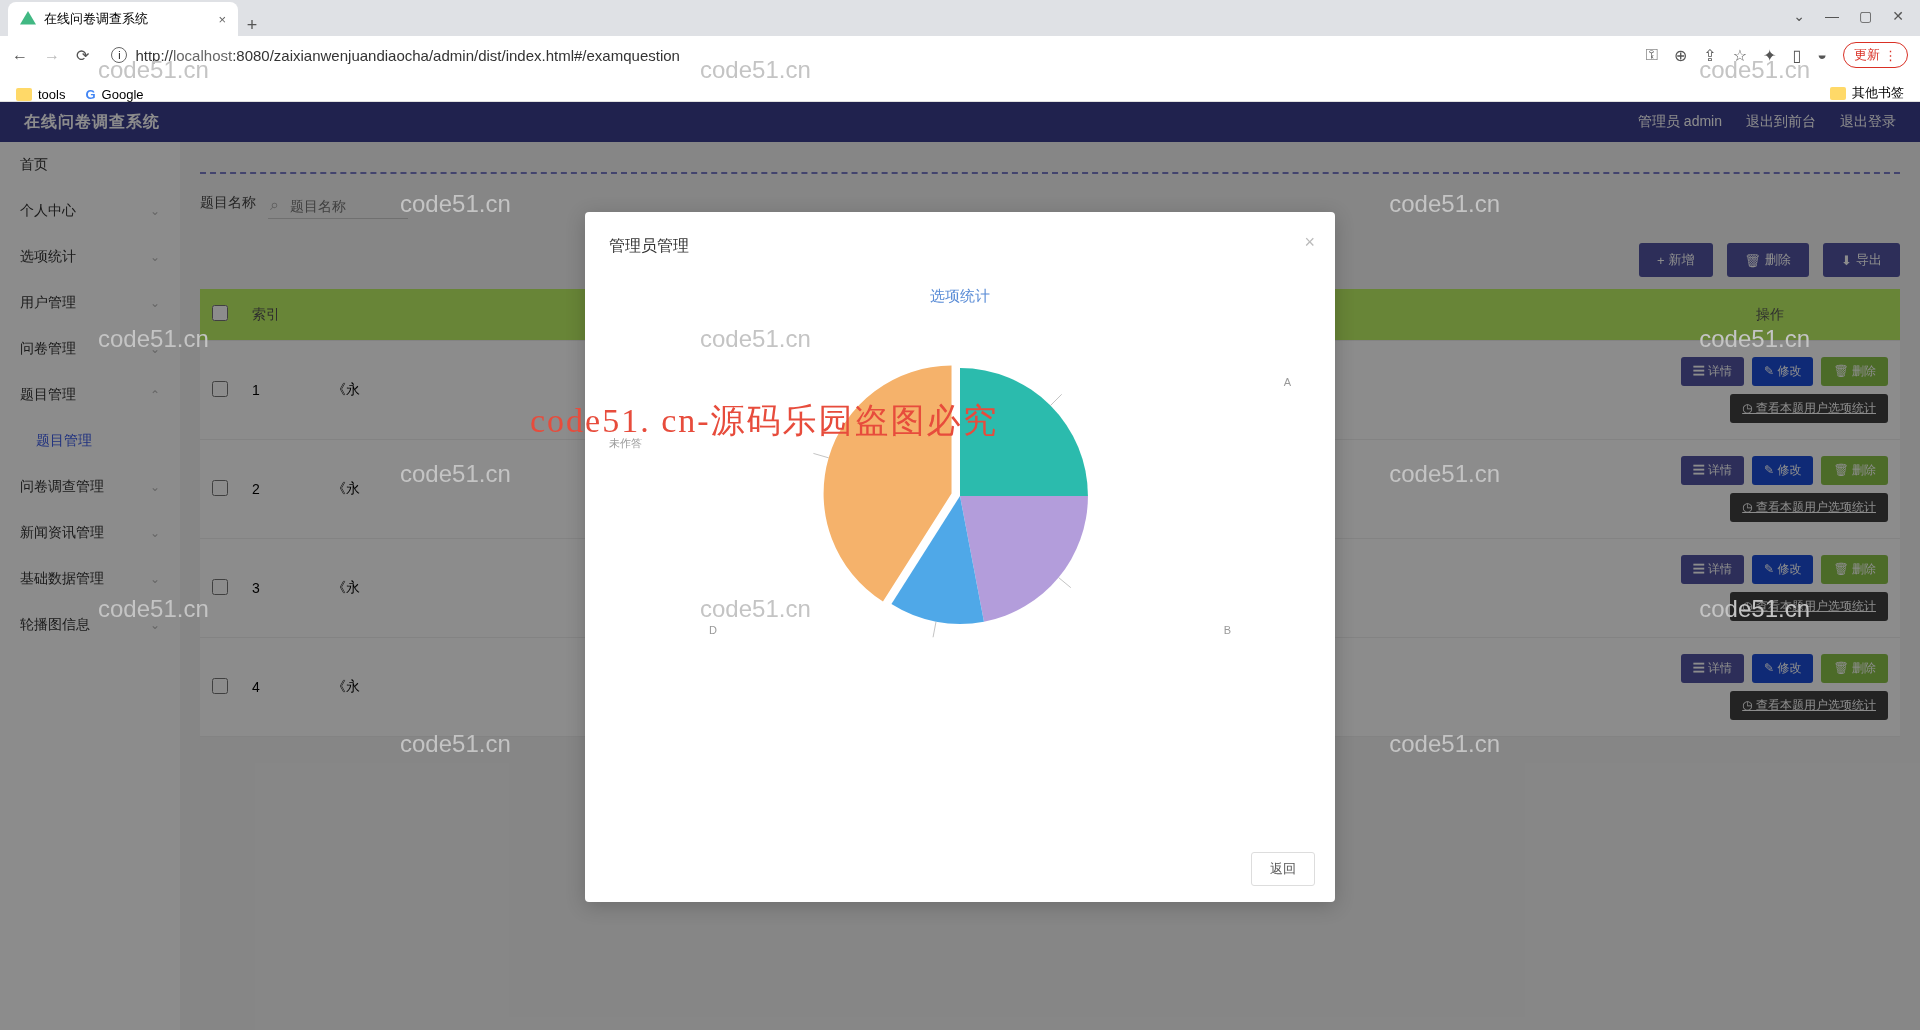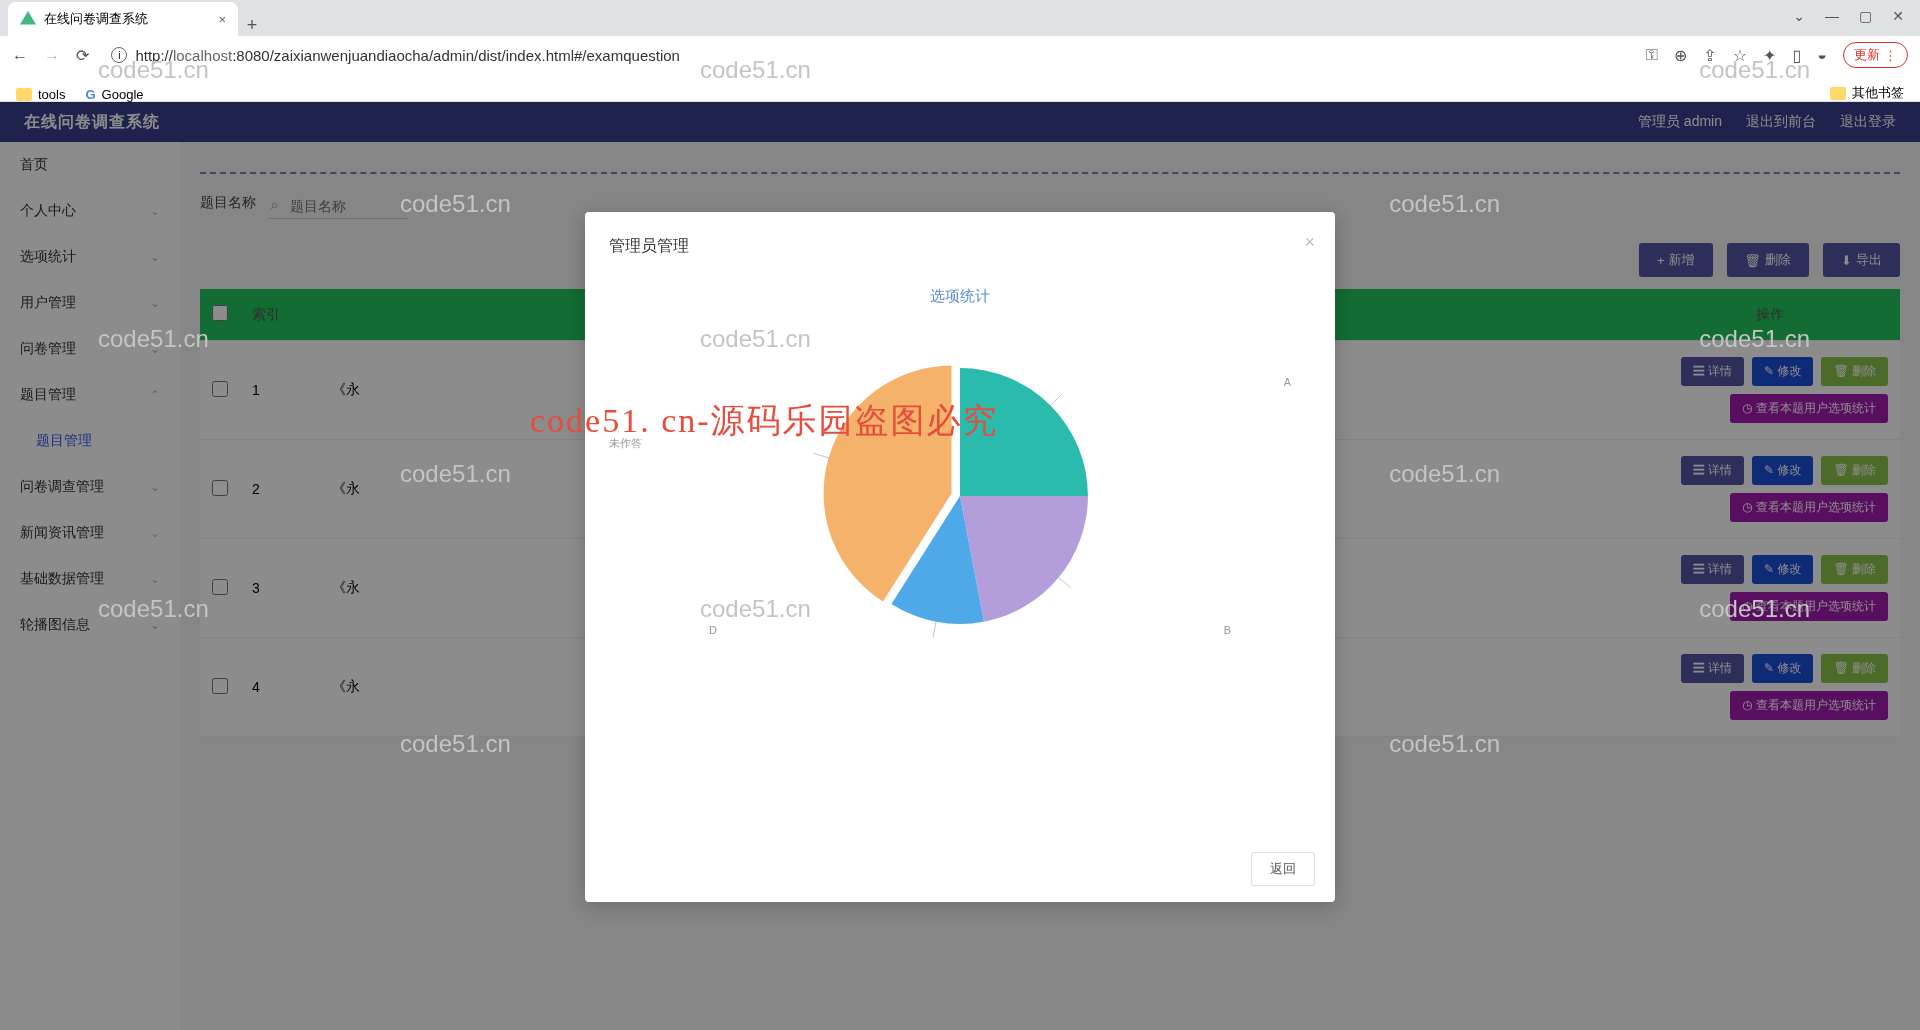--- a/index.html
+++ b/index.html
@@ -54,25 +54,25 @@
 .search-wrap::before { content: "⌕"; position: absolute; left: 2px; top: 2px; color: #aaa; font-size: 16px; }
 
 .top-actions { display: flex; gap: 14px; justify-content: flex-end; margin: 24px 0 12px; }
 .btn { padding: 8px 18px; border: none; color: #fff; font-size: 13px; border-radius: 3px; cursor: pointer; display: inline-flex; align-items: center; gap: 4px; }
 .btn-purple { background: #5254a3; }
 .btn-teal { background: #1d4ed8; }
 .btn-green { background: #8bc34a; }
 
 .table { width: 100%; background: #fff; border-collapse: collapse; }
 .table th, .table td { padding: 16px 12px; text-align: left; font-size: 14px; border-bottom: 1px solid #eee; }
-.table th { color: #555; font-weight: normal; background: #22c55e; }
+.table th { color: #555; font-weight: normal; background: #bef264; }
 .cb { width: 16px; height: 16px; }
 .row-actions { display: flex; flex-wrap: wrap; gap: 8px; justify-content: flex-end; }
 .row-actions .btn { padding: 6px 12px; font-size: 12px; }
-.btn-stat { background: #a21caf; }
+.btn-stat { background: #404040; text-decoration: underline; }
 
 
 .overlay { position: absolute; inset: 0; background: rgba(0,0,0,0.45); }
 .modal { position: absolute; top: 110px; left: 50%; transform: translateX(-50%); width: 750px; height: 690px; background: #fff; border-radius: 4px; box-shadow: 0 4px 20px rgba(0,0,0,0.2); padding: 24px; }
 .modal-title { font-size: 16px; color: #333; margin-bottom: 30px; }
 .modal-close { position: absolute; top: 20px; right: 20px; color: #bbb; font-size: 18px; cursor: pointer; }
 .chart-title { text-align: center; color: #5a8cd6; font-size: 15px; margin-bottom: 40px; }
 .pie-wrap { display: flex; justify-content: center; position: relative; }
 .pie-label { position: absolute; font-size: 11px; color: #999; }
 .modal-footer { position: absolute; bottom: 16px; right: 20px; }

